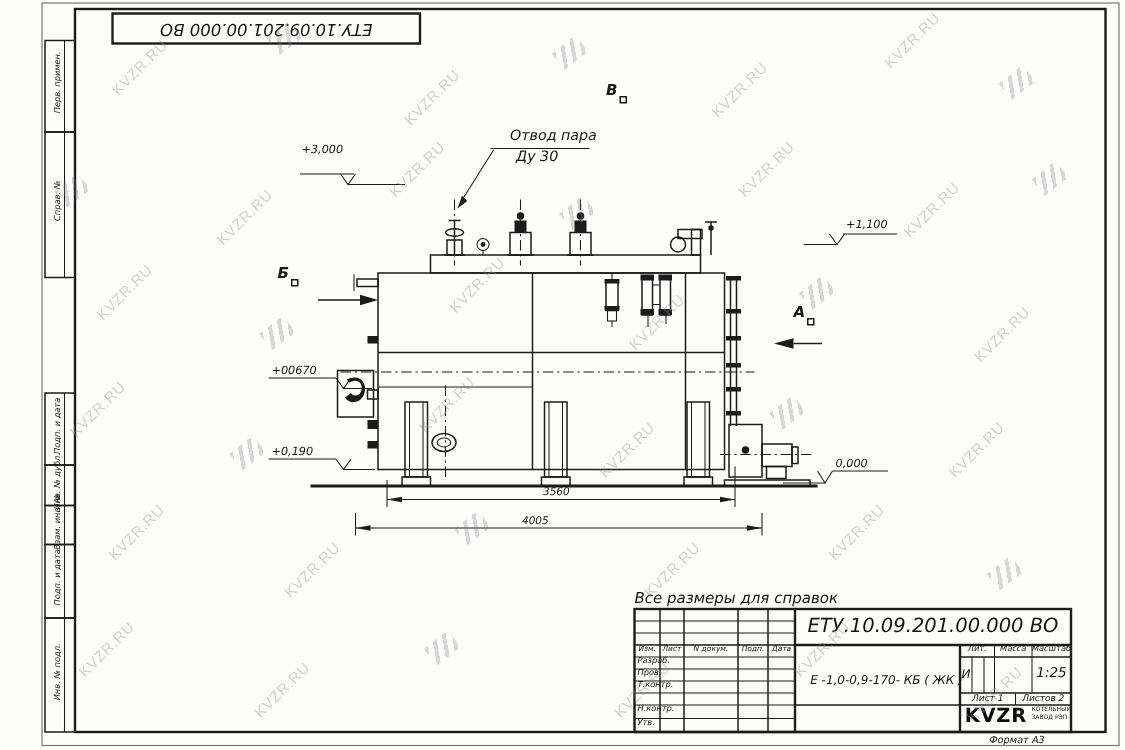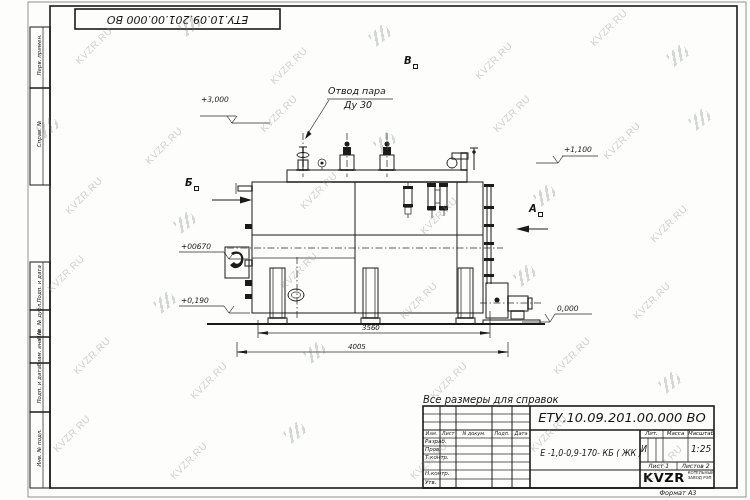--- a/index.html
+++ b/index.html
@@ -231,21 +231,21 @@
   <div class="lbl ctr rot180" style="left:75px;top:9px;width:205px;height:20px;font-size:11px">ЕТУ.10.09.201.00.000  ВО</div>
 
   <div class="lbl rot90" style="left:10px;top:52px;width:60px;font-size:5.5px">Перв. примен.</div>
   <div class="lbl rot90" style="left:10px;top:131px;width:60px;font-size:5.5px">Справ. №</div>
   <div class="lbl rot90" style="left:10px;top:281px;width:60px;font-size:5.5px">Подп. и дата</div>
   <div class="lbl rot90" style="left:10px;top:318px;width:60px;font-size:5.5px">Инв. № дубл.</div>
   <div class="lbl rot90" style="left:10px;top:345px;width:60px;font-size:5.5px">Взам. инв. №</div>
   <div class="lbl rot90" style="left:10px;top:382px;width:60px;font-size:5.5px">Подп. и дата</div>
   <div class="lbl rot90" style="left:10px;top:445px;width:60px;font-size:5.5px">Инв. № подл.</div>
 
-  <div class="lbl" style="left:328px;top:86px;font-size:9.5px">Отвод пара</div>
+  <div class="lbl" style="left:340px;top:86px;font-size:9.5px">Отвод пара</div>
   <div class="lbl" style="left:344px;top:100px;font-size:9.5px">Ду 30</div>
 
   <div class="lbl" style="left:404px;top:56px;font-size:10px;font-weight:bold">В</div>
   <span class="refbox" style="left:413px;top:64px"></span>
   <div class="lbl" style="left:185px;top:178px;font-size:10px;font-weight:bold">Б</div>
   <span class="refbox" style="left:194px;top:186px"></span>
   <div class="lbl" style="left:529px;top:204px;font-size:10px;font-weight:bold">А</div>
   <span class="refbox" style="left:538px;top:212px"></span>
 
   <div class="lbl" style="left:201px;top:96px;font-size:7.5px">+3,000</div>

